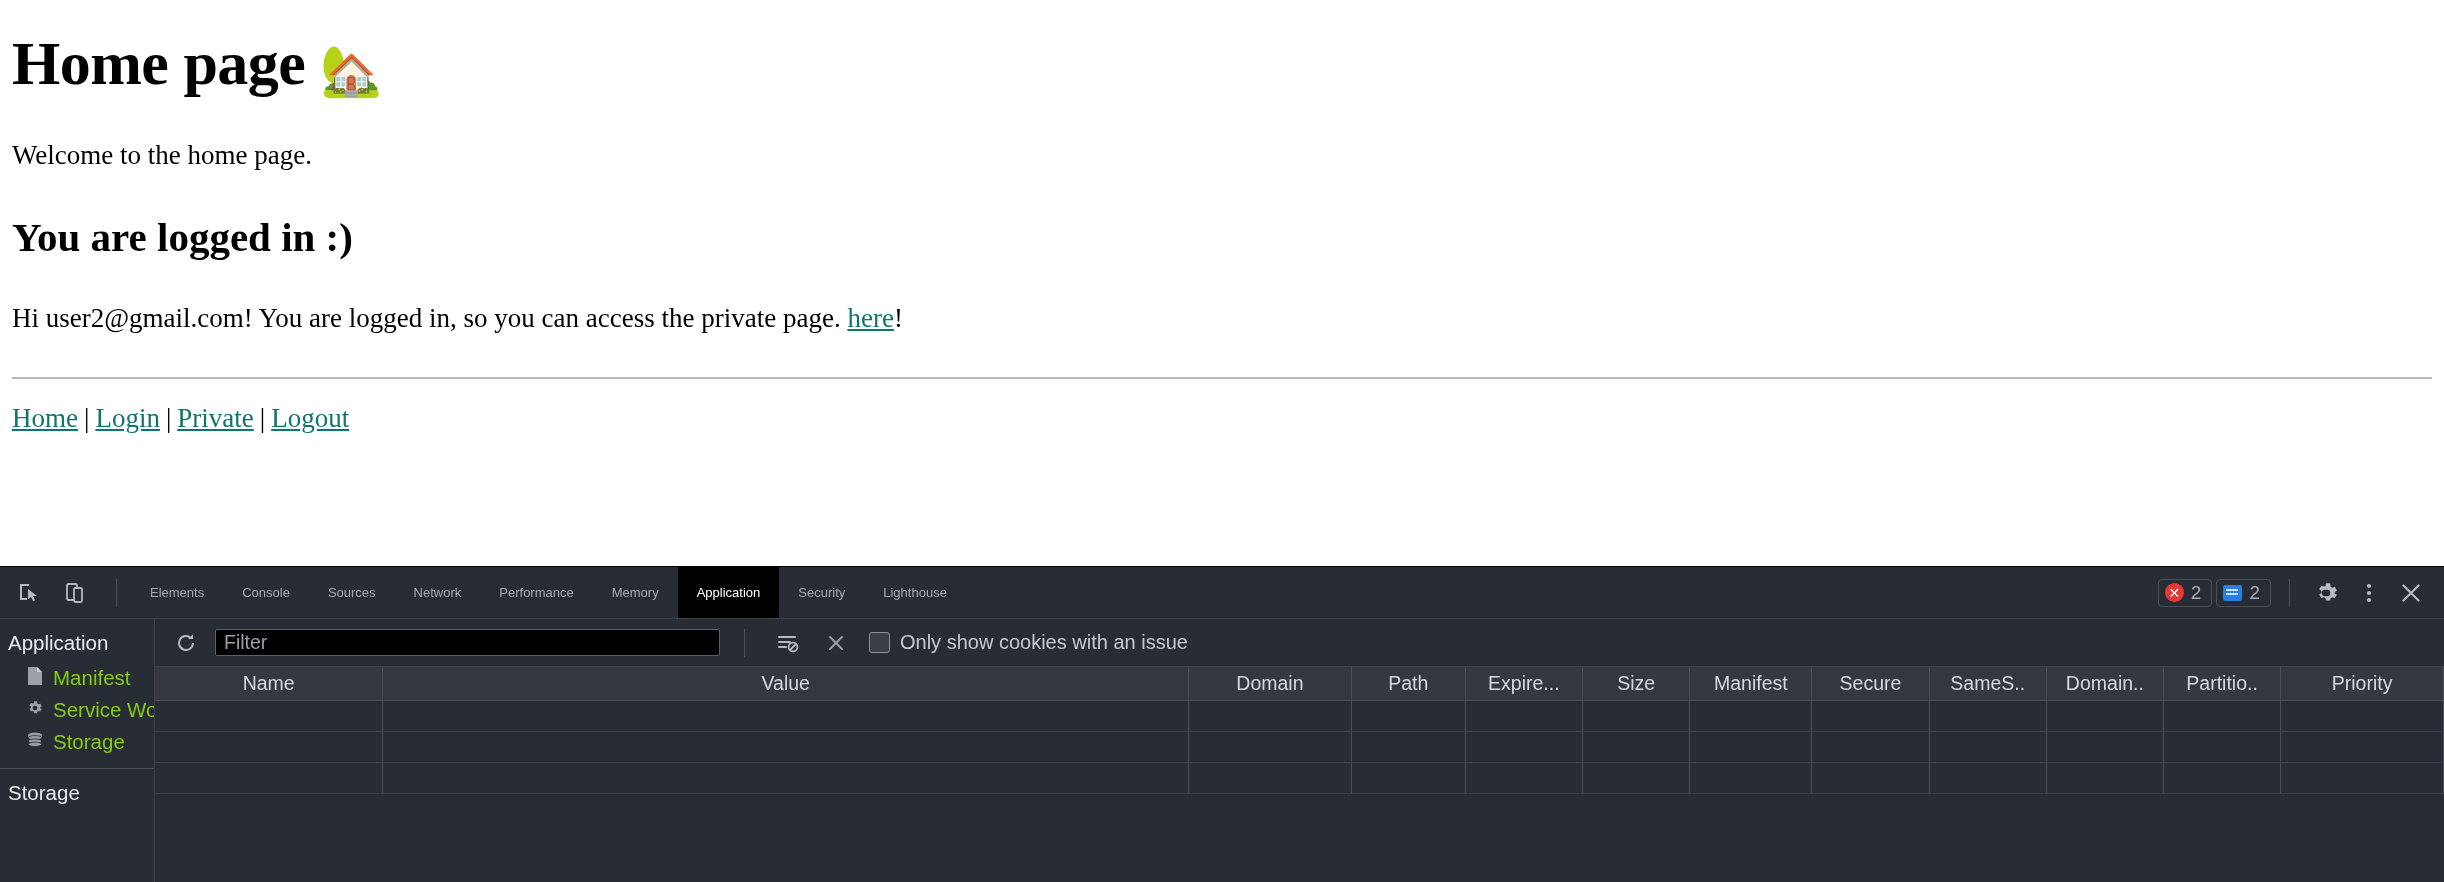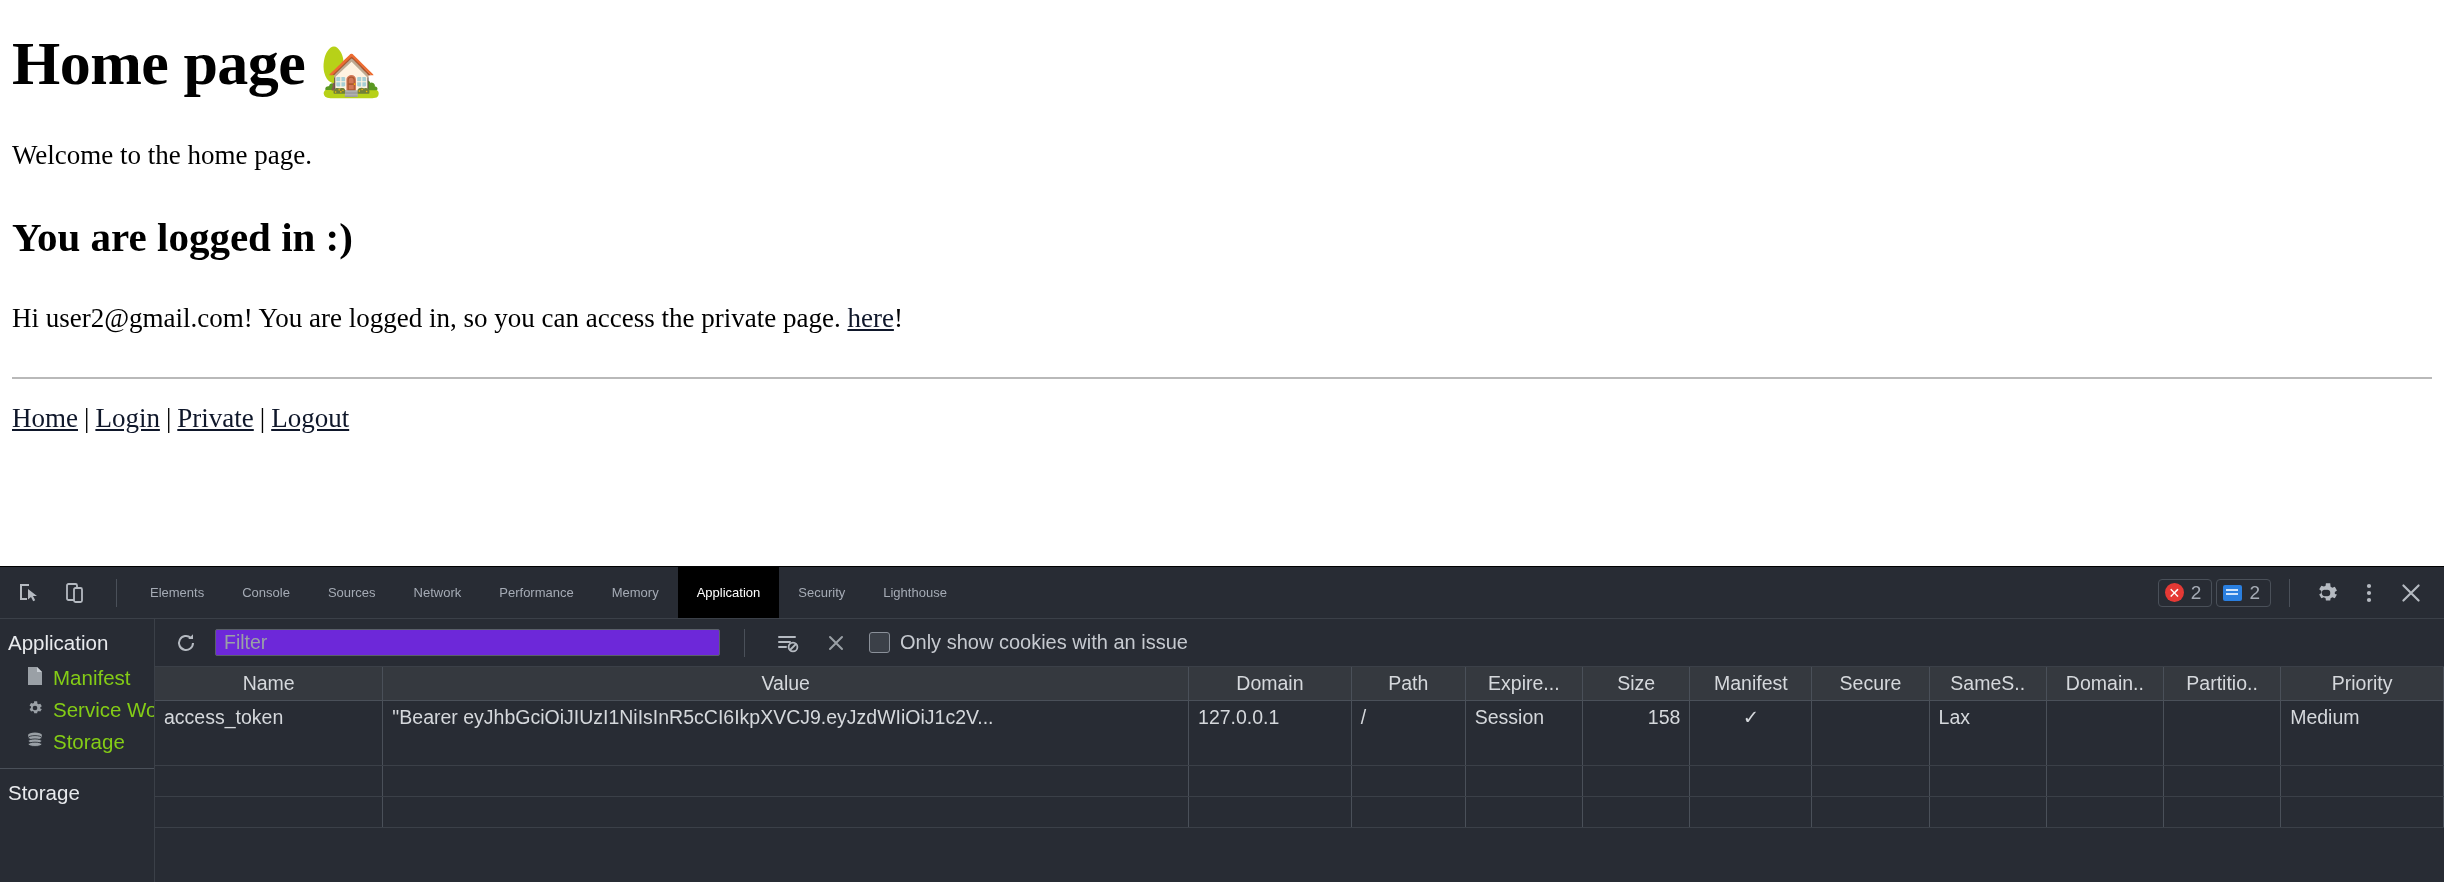--- a/index.html
+++ b/index.html
@@ -38,21 +38,21 @@
     font-size: 27px;
     margin: 42px 0;
     line-height: 1.18;
   }
   .page h2 {
     font-size: 41px;
     font-weight: bold;
     margin: 36px 0 30px 0;
   }
   .page a {
-    color: #0f172a;
+    color: #0f766e;
     text-decoration: underline;
   }
   hr.divider {
     border: none;
     border-top: 2px solid #b9b9b9;
     margin: 22px 0 24px 0;
     height: 0;
   }
   .navline {
     font-size: 27px;
@@ -207,21 +207,21 @@
     align-items: center;
     height: 47px;
     padding: 0 0 0 12px;
     border-bottom: 1px solid #3b4048;
     gap: 10px;
   }
   .filter-input {
     flex: none;
     width: 505px;
     height: 27px;
-    background: #6d28d9;
+    background: #000000;
     border: 1px solid #5a6068;
     border-radius: 2px;
     color: #cfd3d8;
     font-size: 19.5px;
     font-family: "Liberation Sans", "DejaVu Sans", sans-serif;
     padding: 2px 8px;
     box-sizing: border-box;
     outline: none;
   }
   .filter-input::placeholder { color: #9aa0a6; }
@@ -461,34 +461,20 @@
               <th>Size</th>
               <th>Manifest</th>
               <th>Secure</th>
               <th>SameS..</th>
               <th>Domain..</th>
               <th>Partitio..</th>
               <th>Priority</th>
             </tr>
           </thead>
           <tbody>
-            <tr class="data-row">
-              <td>access_token</td>
-              <td>"Bearer eyJhbGciOiJIUzI1NiIsInR5cCI6IkpXVCJ9.eyJzdWIiOiJ1c2V...</td>
-              <td>127.0.0.1</td>
-              <td>/</td>
-              <td>Session</td>
-              <td class="num">158</td>
-              <td class="center">✓</td>
-              <td></td>
-              <td>Lax</td>
-              <td></td>
-              <td></td>
-              <td>Medium</td>
-            </tr>
             <tr class="empty-row">
               <td></td>
                 <td></td>
                 <td></td>
               <td></td>
                 <td></td>
                 <td></td>
               <td></td>
                 <td></td>
                 <td></td>

